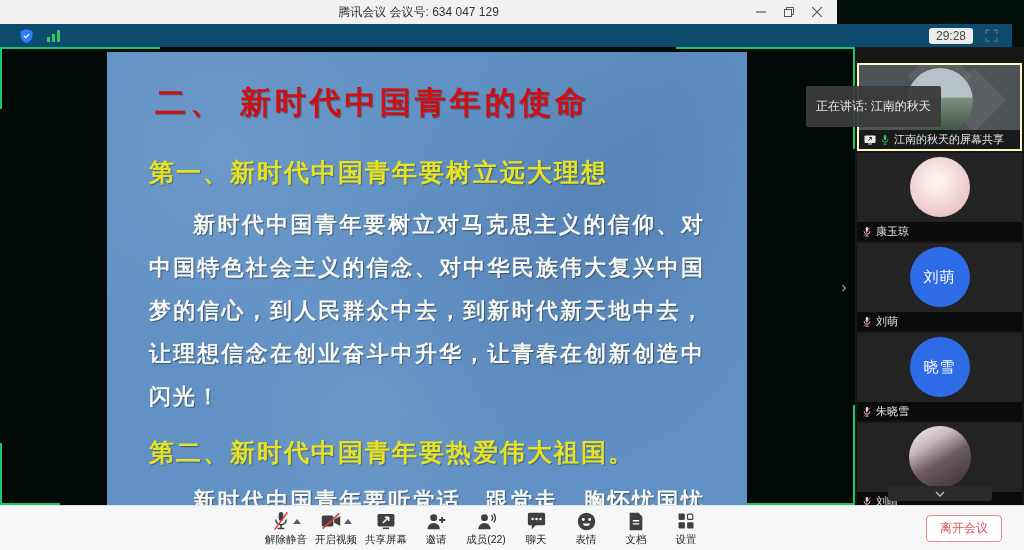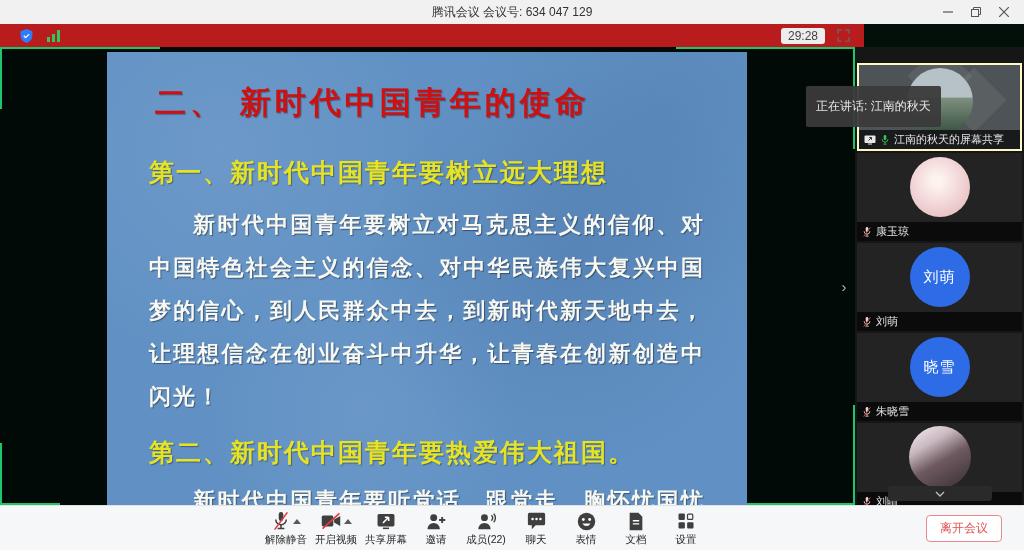--- a/index.html
+++ b/index.html
@@ -1,29 +1,29 @@
 <!DOCTYPE html>
 <html><head>
 <meta charset="utf-8">
 <style>
   * { margin:0; padding:0; box-sizing:border-box; }
   html,body { width:1024px; height:550px; overflow:hidden; }
   body { font-family:"Liberation Sans", sans-serif; background:#000; }
   .window { position:relative; width:1024px; height:550px; background:#031009; }
 
   
-  .titlebar { position:absolute; top:0; left:0; width:1024px; height:24px;
+  .titlebar { position:absolute; top:0; left:0; width:837px; height:24px;
     background:#f1f1f1; display:flex; align-items:center; justify-content:center; }
   .titlebar-text { font-size:12px; color:#333; }
   .win-controls { position:absolute; right:6px; top:0; height:24px; display:flex; }
   .win-btn { width:28px; height:24px; display:flex; align-items:center; justify-content:center; background:transparent; border:none; cursor:pointer; }
   .win-btn svg { display:block; }
 
   
-  .subbar { position:absolute; top:24px; left:0; width:864px; height:23px; background:#b91c1c; }
+  .subbar { position:absolute; top:24px; left:0; width:1012px; height:23px; background:#0c4a6e; }
   .subbar-left { position:absolute; left:20px; top:0; height:23px; display:flex; align-items:center; gap:14px; }
   .subbar-right { position:absolute; right:14px; top:0; height:23px; display:flex; align-items:center; gap:12px; }
   .timer { font-size:12px; color:#444; background:#ededed; border-radius:3px; padding:1px 7px; }
 
   
   .main { position:absolute; top:47px; left:0; width:855px; height:458px; background:#020a07; overflow:hidden; }
   .seg { position:absolute; background:#1fc46e; }
 
   .slide { position:absolute; left:107px; top:5px; width:640px; height:453px; overflow:hidden;
     padding:24px 42px 10px 42px;

